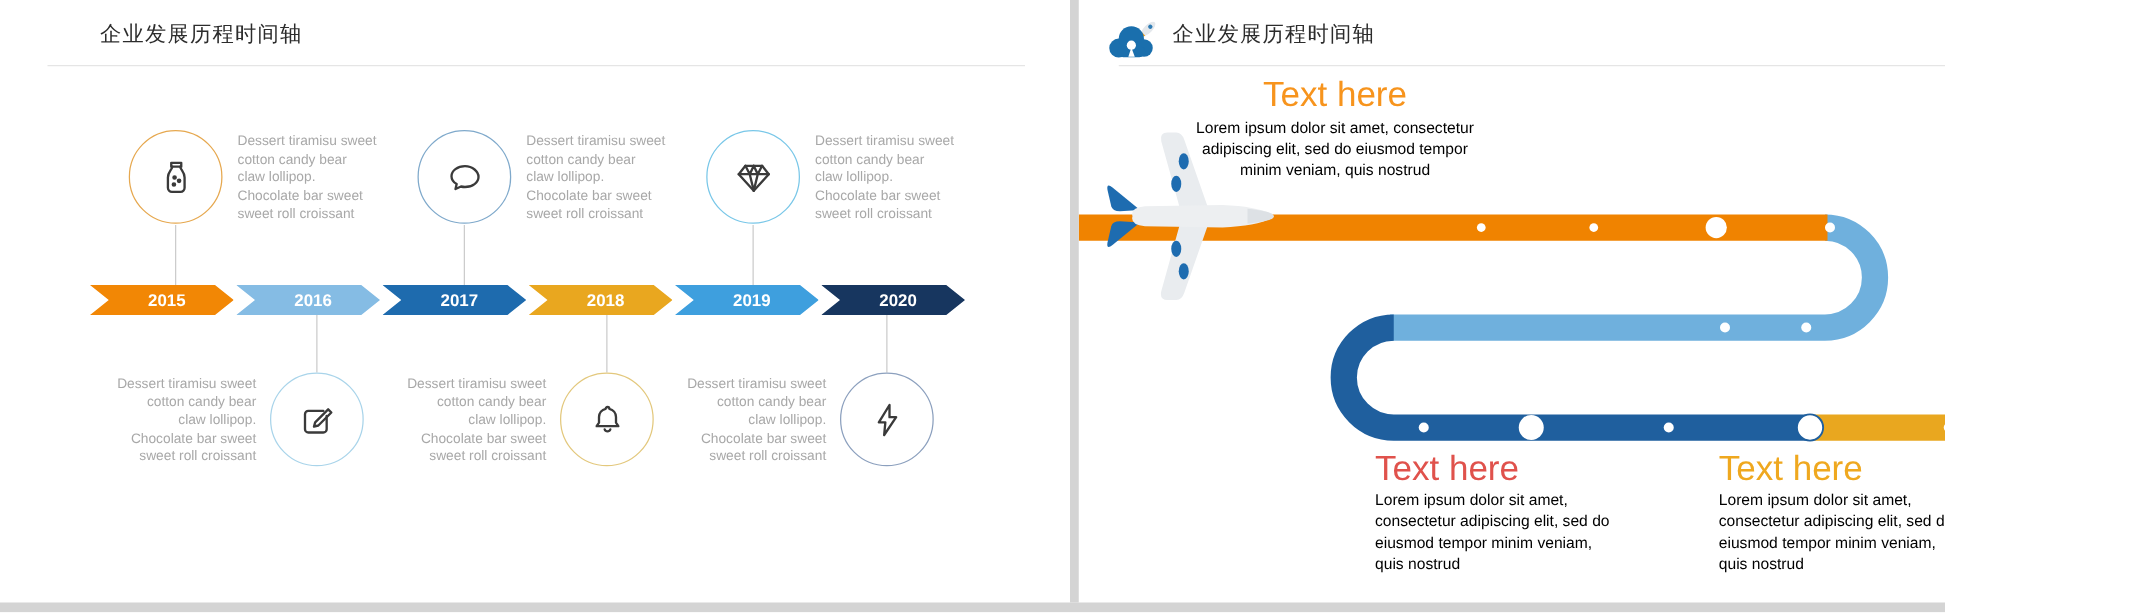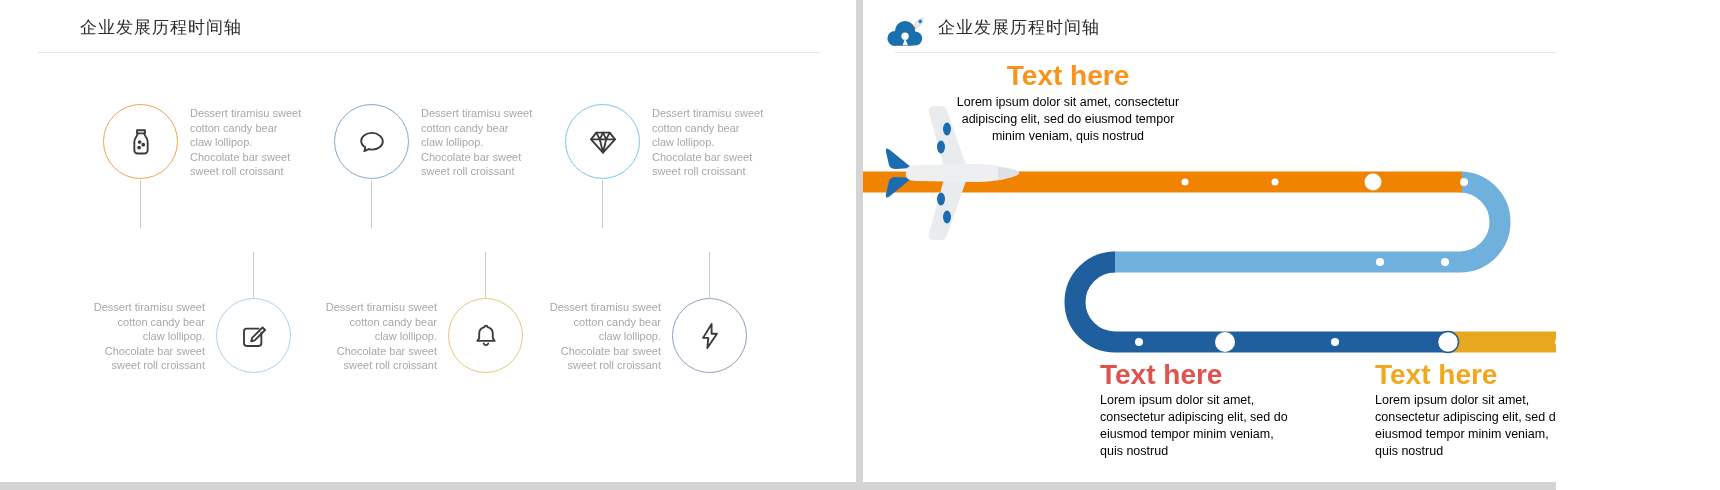--- a/index.html
+++ b/index.html
@@ -15,21 +15,21 @@
   .chev{width:115px;height:24px;margin-right:2px;color:#fff;font-weight:bold;font-size:13.5px;
         display:flex;align-items:center;justify-content:center;padding-left:8px;box-sizing:border-box;
         clip-path:polygon(0 0,calc(100% - 15px) 0,100% 50%,calc(100% - 15px) 100%,0 100%,15px 50%);}
   .circle{position:absolute;width:73px;height:73px;border-radius:50%;border:1.5px solid #ccc;
           background:#fff;display:flex;align-items:center;justify-content:center;}
   .vline{position:absolute;width:1px;background:#cccccc;}
   .mtext{position:absolute;width:112px;font-size:11px;line-height:14.5px;color:#a8a8a8;}
   .mtext.right{text-align:right;}
   .ic{stroke:#3a3a3a;fill:none;stroke-width:1.4;stroke-linecap:round;stroke-linejoin:round;}
   
-  .th{position:absolute;font-size:28px;line-height:30px;font-weight:bold;letter-spacing:0;}
+  .th{position:absolute;font-size:28px;line-height:30px;font-weight:normal;letter-spacing:0;}
   .tb{position:absolute;font-size:12.5px;line-height:17px;color:#000000;}
   .center{text-align:center;}
   svg{display:block;}
 </style>
 </head>
 <body>
 
 <div class="page">
 
   <div class="panel" style="left:0;width:856px;">
@@ -64,20 +64,28 @@
       <span>
         <svg class="ic" width="32" height="32" viewBox="0 0 24 24">
           <path d="M7 5 h10 l4 5 -9 10 -9 -10 z"></path>
           <path d="M3 10 h18 M7 5 l2.6 5 M17 5 l-2.6 5 M12 5 l-2.4 5 M12 5 l2.4 5 M9.6 10 L12 20 M14.4 10 L12 20"></path>
         </svg>
       </span>
     </div>
     <div class="vline" style="left:602px;top:180px;height:48px;"></div>
     <div class="mtext" style="left:652px;top:106px;">Dessert tiramisu sweet cotton candy bear claw lollipop. Chocolate bar sweet sweet roll croissant</div>
 
+    <div class="ribbon">
+      <div class="chev" style="background: rgb(242, 135, 5);">2015</div>
+      <div class="chev" style="background: rgb(133, 188, 228);">2016</div>
+      <div class="chev" style="background: rgb(30, 107, 174);">2017</div>
+      <div class="chev" style="background: rgb(233, 167, 31);">2018</div>
+      <div class="chev" style="background: rgb(62, 159, 222);">2019</div>
+      <div class="chev" style="background: rgb(23, 54, 95);">2020</div>
+    </div>
 
     <div class="vline" style="left:253px;top:252px;height:46px;"></div>
     <div class="circle" style="left: 216px; top: 298px; border-color: rgb(169, 212, 234);">
       <span>
         <svg class="ic" width="32" height="32" viewBox="0 0 24 24">
           <path d="M15.5 6.5 h-9 a2 2 0 0 0 -2 2 v9 a2 2 0 0 0 2 2 h9 a2 2 0 0 0 2 -2 v-8"></path>
           <path d="M10.6 13.4 L18.4 5.6 l1.9 1.9 -7.8 7.8 -2.6 0.7 z"></path>
         </svg>
       </span>
     </div>

